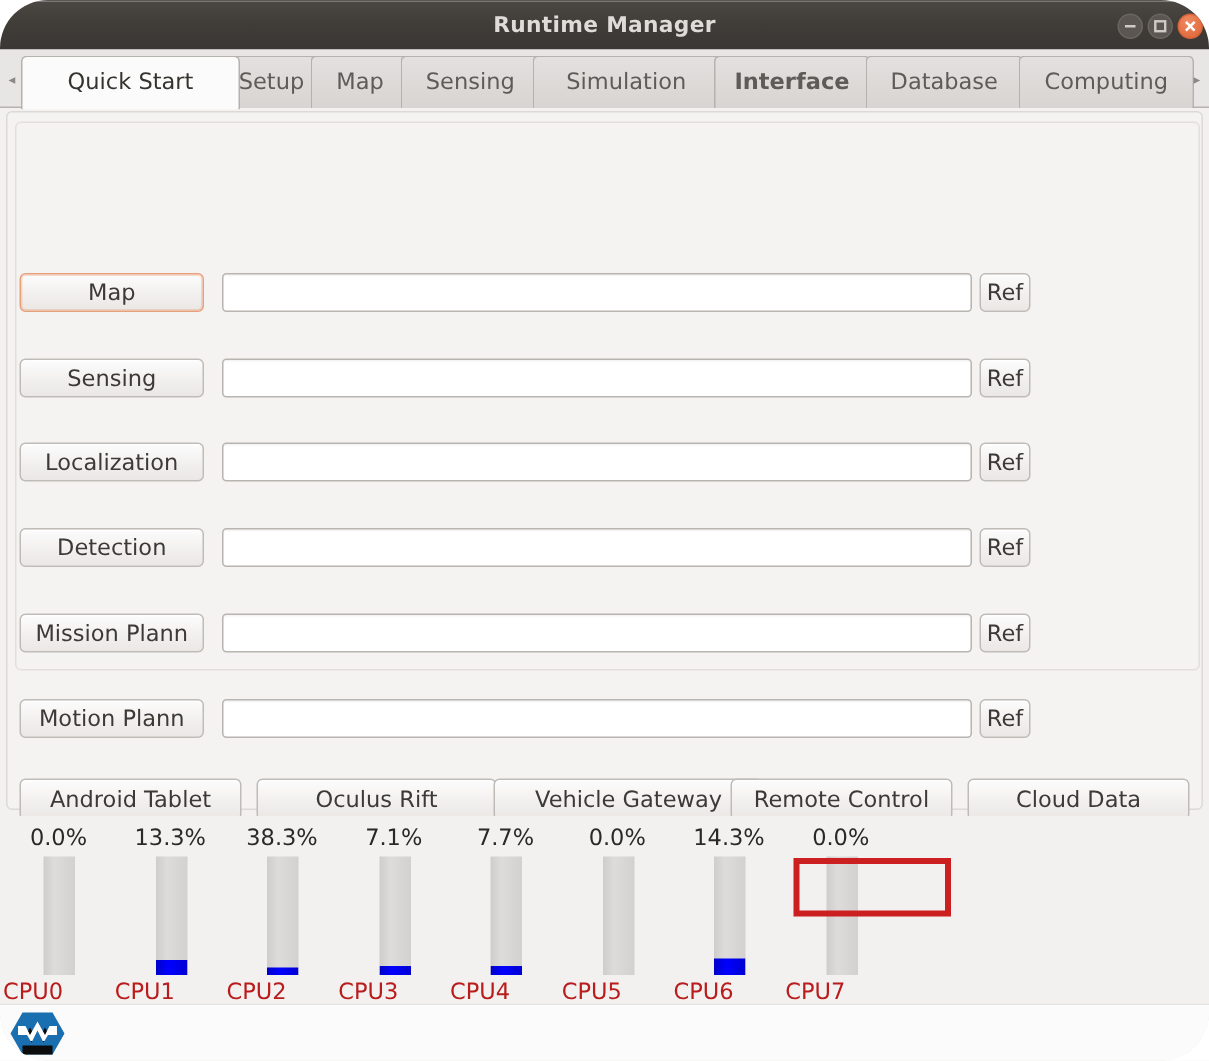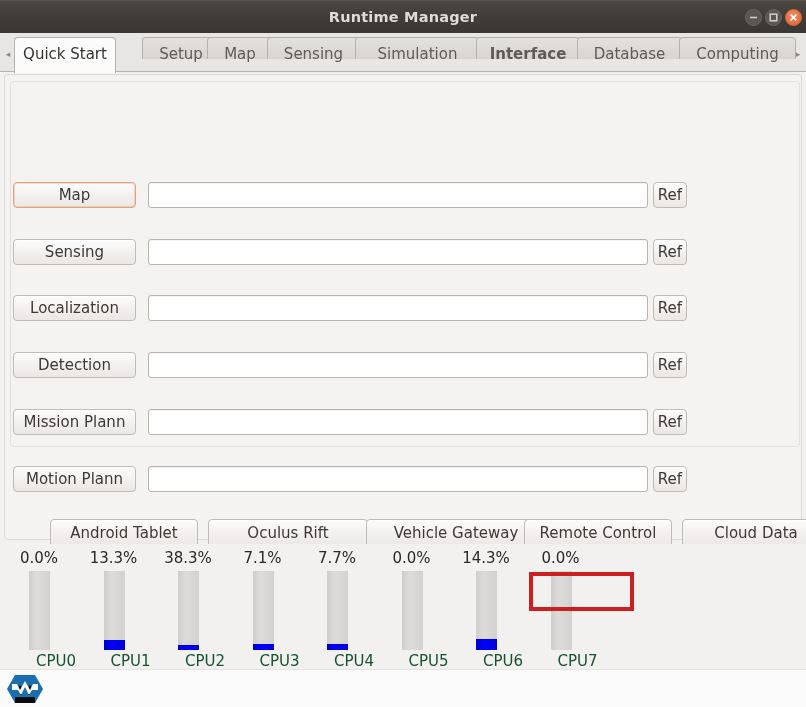--- a/index.html
+++ b/index.html
@@ -17,20 +17,21 @@
 
   
   #window {
     position: absolute;
     left: 0; top: 0;
     width: 806px;
     height: 707px;
     box-sizing: border-box;
     background: #f2f1f0;
     overflow: hidden;
+    border-radius: 32px;
   }
 
   
   #titlebar {
     position: absolute;
     left: 0; top: 0;
     width: 806px;
     height: 33px;
     background: linear-gradient(to bottom, #4b4743 0%, #403c38 48%, #3a3734 100%);
     border-top: 1px solid #5a5551;
@@ -71,21 +72,21 @@
   }
   #tabbar::after {
     content: "";
     position: absolute;
     left: 0; bottom: 0; width: 806px; height: 1px;
     background: #b6b2ae;
   }
   .tab {
     position: absolute;
     top: 4px;
-    height: 22px;
+    height: 35px;
     box-sizing: border-box;
     background: linear-gradient(to bottom, #e3e1df 0%, #d7d4d1 100%);
     border: 1px solid #b5b1ad;
     border-bottom: none;
     border-radius: 4px 4px 0 0;
     color: #5e5b58;
     font-size: 15px;
     line-height: 33px;
     text-align: center;
     white-space: nowrap;
@@ -168,21 +169,21 @@
     height: 26px;
     box-sizing: border-box;
     background: #ffffff;
     border: 1px solid #b8b4b0;
     border-radius: 3px;
     box-shadow: 0 1px 1px rgba(0,0,0,0.05) inset;
   }
   .refbtn { left: 653px; width: 34px; height: 26px; line-height: 24px; font-size: 15px; }
 
   
-  .devbtn { height: 28px; line-height: 26px; font-size: 15px; top: 447px; margin-left: 37px; }
+  .devbtn { height: 28px; line-height: 26px; font-size: 15px; top: 447px; }
 
   
   .botbtn { height: 29px; line-height: 27px; font-size: 15px; top: 505px; }
 
   
   #rosbag-highlight {
     position: absolute;
     left: 529px; top: 500px;
     width: 105px; height: 39px;
     border: 4px solid #cc1f1f;
@@ -215,22 +216,22 @@
     border: 0;
     overflow: hidden;
   }
   .cpu-fill {
     position: absolute;
     left: 0; bottom: 0; width: 21px;
     background: linear-gradient(to right, #0000c8 0%, #0000ff 40%, #0000d2 100%);
   }
   .cpu-name {
     position: absolute; top: 108px; width: 74px;
-    text-align: right;
-    color: #14532d;
+    text-align: left;
+    color: #b91c1c;
     font-size: 15px;
   }
 
   
   #footer {
     position: absolute;
     left: 0; top: 669px;
     width: 806px; height: 38px;
     background: #fbfbfb;
     border-top: 1px solid #e6e4e2;
@@ -267,21 +268,21 @@
       <svg width="15" height="15" viewBox="0 0 15 15">
           <line x1="4.6" y1="4.6" x2="10.4" y2="10.4" stroke="#ffffff" stroke-width="1.7"></line>
           <line x1="10.4" y1="4.6" x2="4.6" y2="10.4" stroke="#ffffff" stroke-width="1.7"></line>
         </svg>
     </div>
   </div>
 
   <div id="tabbar">
     <div class="tabarrow" id="tab-arrow-left">◂</div>
     <div id="tabs-host">
-        <div class="tab active" style="left: 14px; width: 102px;">Quick Start</div>
+        <div class="tab active" style="left: 14px; width: 146px;">Quick Start</div>
         <div class="tab" style="left: 142px; width: 78px;">Setup</div>
         <div class="tab" style="left: 207px; width: 66px;">Map</div>
         <div class="tab" style="left: 267px; width: 93px;">Sensing</div>
         <div class="tab" style="left: 355px; width: 125px;">Simulation</div>
         <div class="tab" style="left: 476px; width: 104px; font-weight: bold;">Interface</div>
         <div class="tab" style="left: 577px; width: 105px;">Database</div>
         <div class="tab" style="left: 679px; width: 117px;">Computing</div>
       </div>
     <div class="tabarrow" id="tab-arrow-right">▸</div>
   </div>

